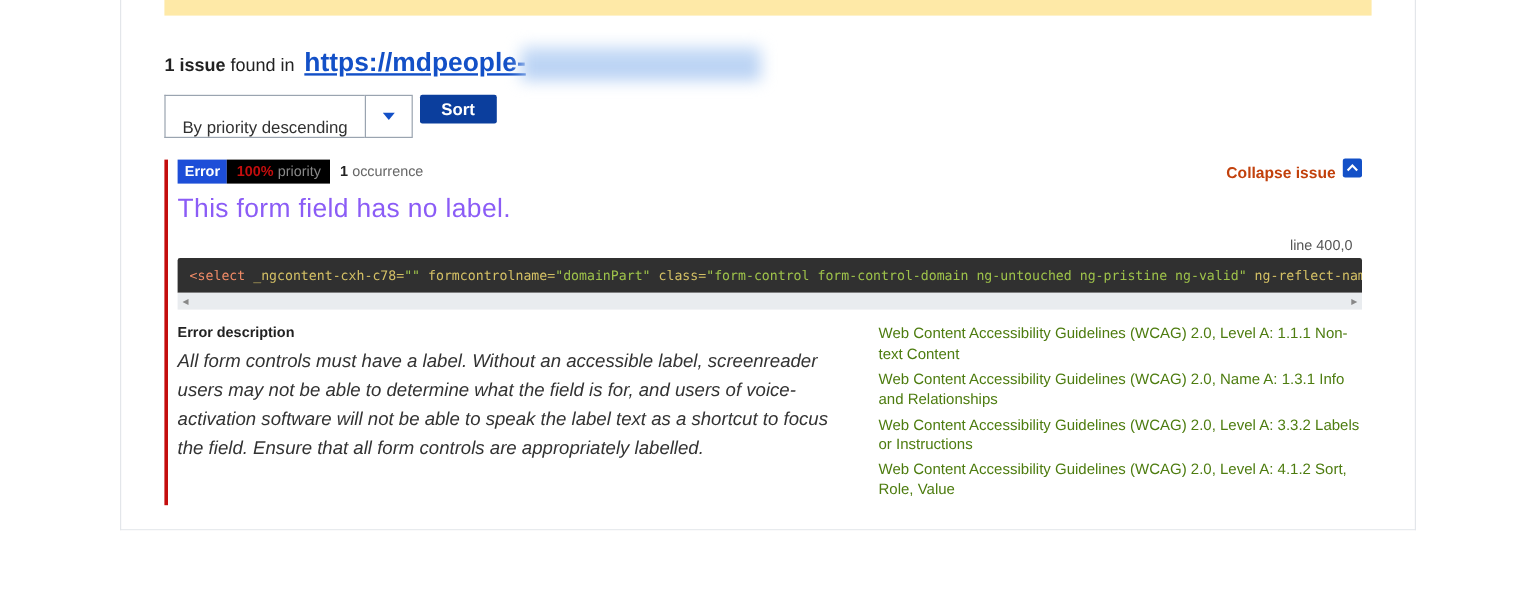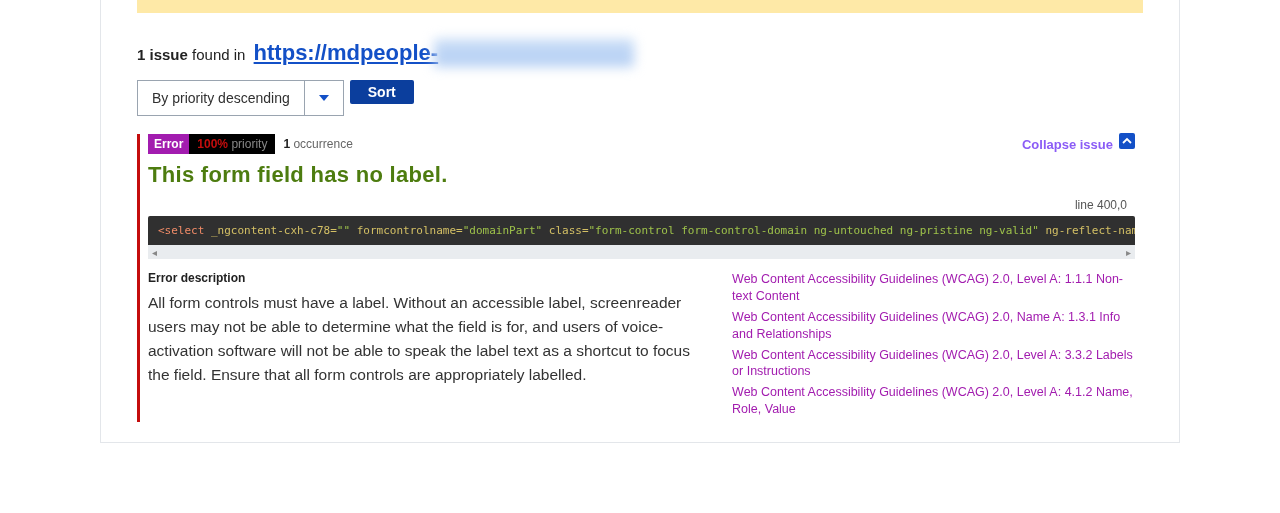--- a/index.html
+++ b/index.html
@@ -75,21 +75,21 @@
     position: relative;
     top: -3px;
   }
   .toggle-btn svg { width: 10px; height: 10px; }
   .sort-group { display: flex; align-items: stretch; }
   .sort-select {
     border: 1px solid #9aa4b0;
     border-right: none;
     height: 36px;
     display: flex;
-    align-items: center;
+    align-items: flex-end;
     padding: 0 14px;
     font-size: 14px;
     min-width: 150px;
     color: #303030;
   }
   .sort-arrow {
     width: 40px;
     height: 36px;
     border: 1px solid #9aa4b0;
     display: flex;
@@ -113,21 +113,21 @@
     margin: 0 44px 0 36px;
     padding-left: 8px;
   }
   .issue-header {
     display: flex;
     align-items: center;
     justify-content: space-between;
   }
   .badges { display: flex; align-items: center; gap: 0; }
   .badge-error {
-    background: #a21caf;
+    background: #1d4ed8;
     color: #fff;
     font-size: 12px;
     padding: 3px 6px;
     font-weight: 600;
   }
   .badge-priority {
     background: #000000;
     color: #c40d0d;
     font-size: 12px;
     padding: 3px 8px;
@@ -137,28 +137,28 @@
   .occurrence {
     font-size: 12px;
     color: #666;
     margin-left: 8px;
   }
   .occurrence b { color: #222; font-weight: 700; }
   .collapse-issue {
     display: flex;
     align-items: center;
     gap: 6px;
-    color: #8b5cf6;
+    color: #c2410c;
     font-weight: 700;
     font-size: 13px;
   }
   .issue-title {
     font-size: 22px;
-    color: #4d7c0f;
-    font-weight: 700;
+    color: #8b5cf6;
+    font-weight: 400;
     margin: 8px 0 10px 0;
     letter-spacing: 0.3px;
   }
   .line-num {
     text-align: right;
     color: #555;
     font-size: 12px;
     margin: 0 8px 4px 0;
   }
   .code-block {
@@ -195,24 +195,25 @@
     font-size: 12px;
     font-weight: 700;
     margin-bottom: 6px;
     color: #222;
   }
   .desc p {
     font-size: 15.5px;
     color: #333;
     line-height: 1.55;
     font-weight: 400;
+    font-style: italic;
   }
   .source-item {
     font-size: 12.5px;
-    color: #a21caf;
+    color: #4d7c0f;
     line-height: 1.35;
     margin-bottom: 4px;
   }
 </style>
 </head>
 <body>
 
 <div class="wrap">
   <div class="topbar"></div>
 
@@ -273,17 +274,17 @@
 
     <div class="sections">
       <div class="desc">
         <h4>Error description</h4>
         <p>All form controls must have a label. Without an accessible label, screenreader users may not be able to determine what the field is for, and users of voice-activation software will not be able to speak the label text as a shortcut to focus the field. Ensure that all form controls are appropriately labelled.</p>
       </div>
       <div class="source">
         <div class="source-item">Web Content Accessibility Guidelines (WCAG) 2.0, Level A: 1.1.1 Non-text Content</div>
         <div class="source-item">Web Content Accessibility Guidelines (WCAG) 2.0, Name A: 1.3.1 Info and Relationships</div>
         <div class="source-item">Web Content Accessibility Guidelines (WCAG) 2.0, Level A: 3.3.2 Labels or Instructions</div>
-        <div class="source-item">Web Content Accessibility Guidelines (WCAG) 2.0, Level A: 4.1.2 Name, Role, Value</div>
+        <div class="source-item">Web Content Accessibility Guidelines (WCAG) 2.0, Level A: 4.1.2 Sort, Role, Value</div>
       </div>
     </div>
   </div>
 </div>
 
 </body></html>

